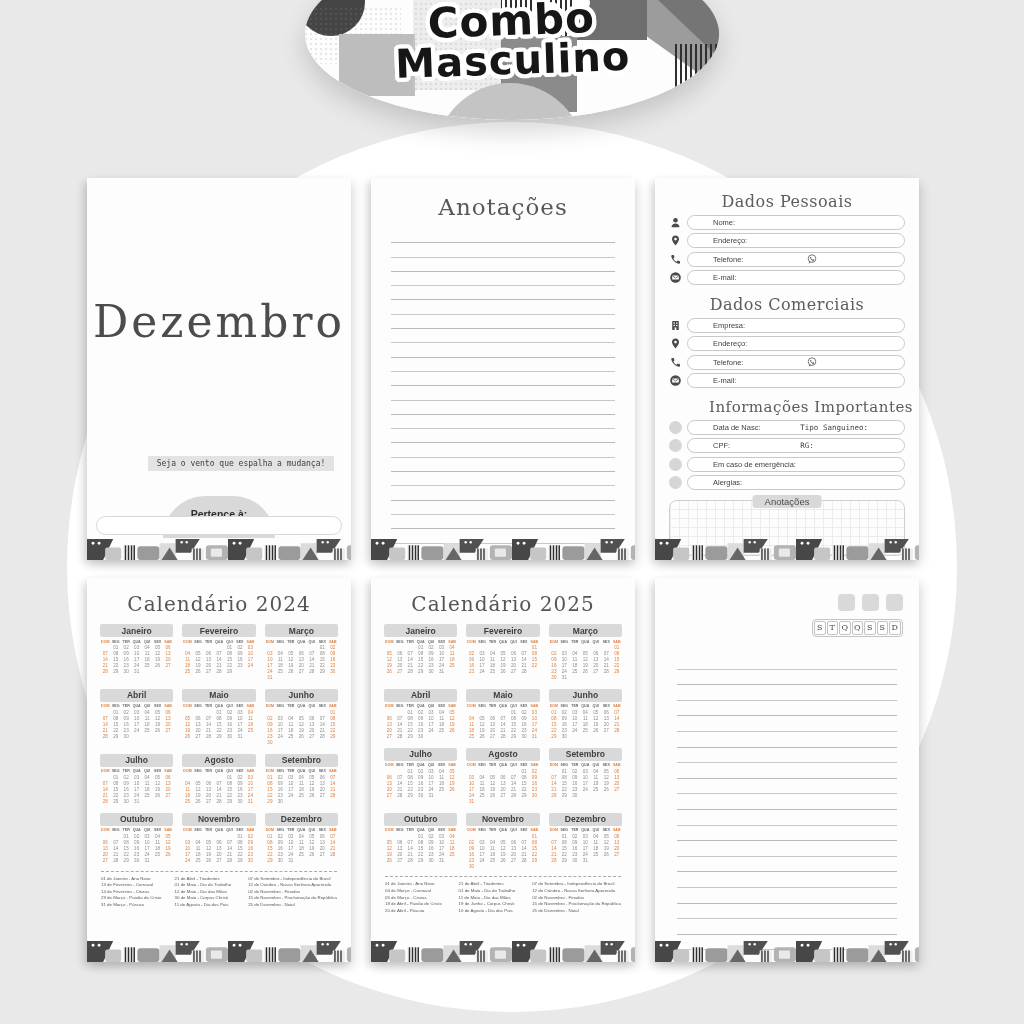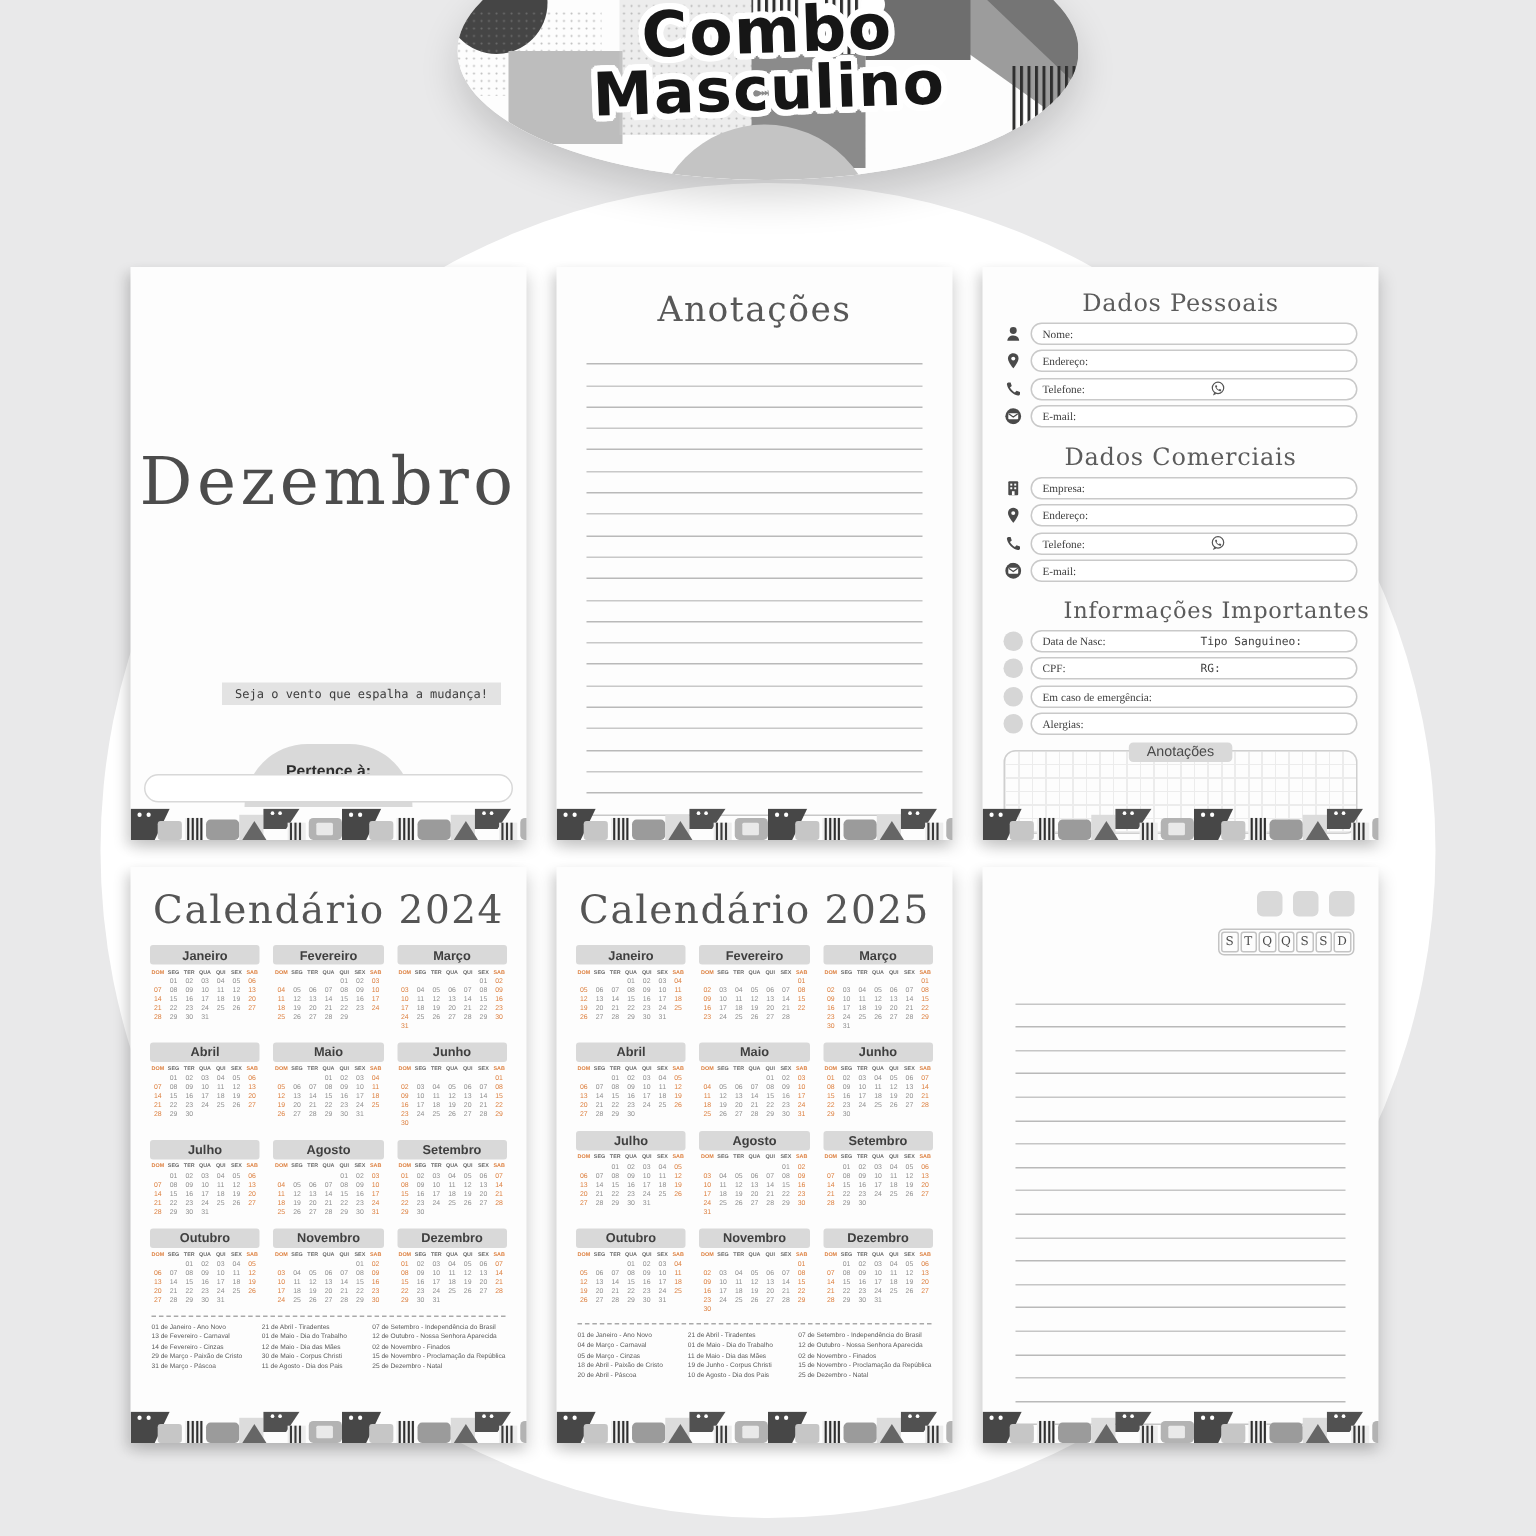--- a/index.html
+++ b/index.html
@@ -47,30 +47,30 @@
   
   .sec-title{text-align:center;font-family:"DejaVu Serif",serif;color:#5c5c5c;font-weight:normal;
              letter-spacing:.5px;}
   .t1{margin-top:14px;font-size:16px;} .t2{margin-top:10px;font-size:16px;}
   .t3{margin-top:10px;font-size:15px;padding-left:48px;}
   .crow{display:flex;align-items:center;gap:5px;margin:3.5px 14px 0 14px;}
   .cicon{width:13px;height:13px;flex:0 0 13px;display:flex;align-items:center;justify-content:center;}
   .circle-blank{width:13px;height:13px;flex:0 0 13px;border-radius:50%;background:#d6d6d6;}
   .pill{position:relative;flex:1;height:13px;background:#fff;border:1px solid #c9c9c9;
         border-radius:8px;display:flex;align-items:center;padding-left:7px;}
-  .plabel{font-family:Liberation Serif, serif;font-size:7.5px;color:#3f3f3f;}
+  .plabel{font-family:Liberation Sans, sans-serif;font-size:7.5px;color:#3f3f3f;margin-left:18px;}
   .plabel2{position:absolute;left:52%;font-family:"DejaVu Sans Mono",monospace;font-size:7.5px;color:#3f3f3f;}
   .wa{position:absolute;left:55%;top:1.5px;width:10px;height:10px;}
   .grid-box{position:relative;margin:10px 14px 0 14px;height:54px;border:1px solid #cfcfcf;border-radius:8px;
      background:repeating-linear-gradient(0deg,#ececec 0 1px,transparent 1px 9px),
                 repeating-linear-gradient(90deg,#ececec 0 1px,transparent 1px 9px);}
   .grid-label{position:absolute;top:-6px;left:50%;transform:translateX(-50%);background:#d9d9d9;
      padding:1px 12px;border-radius:3px;font-size:9.5px;color:#4a4a4a;}
   
-  .cal-title{margin-top:14px;text-align:center;font-family:"DejaVu Serif",serif;font-size:26px;
+  .cal-title{margin-top:14px;text-align:center;font-family:"DejaVu Serif",serif;font-size:20px;
              color:#555;letter-spacing:1px;font-weight:normal;}
   .months{display:grid;grid-template-columns:repeat(3,1fr);column-gap:9px;row-gap:8px;
           padding:8px 13px 0 13px;}
   .mname{background:#d9d9d9;border-radius:2px;text-align:center;font-size:8.5px;font-weight:bold;
          color:#3f3f3f;padding:1.5px 0;margin-bottom:2.5px;}
   .mgrid{display:grid;grid-template-columns:repeat(7,1fr);text-align:center;
          font-size:4.6px;line-height:5.9px;color:#8f8f8f;}
   .dc.hd{color:#6d6d6d;font-weight:bold;font-size:3.6px;}
   .dc.we{color:#dd8040;}
   .holidays{display:flex;gap:6px;margin:7px 14px 0 14px;border-top:1px dashed #a9a9a9;padding-top:4px;

